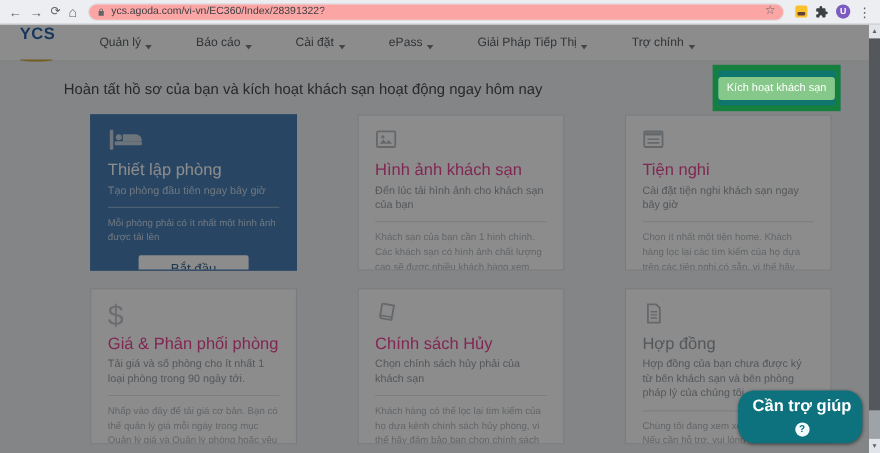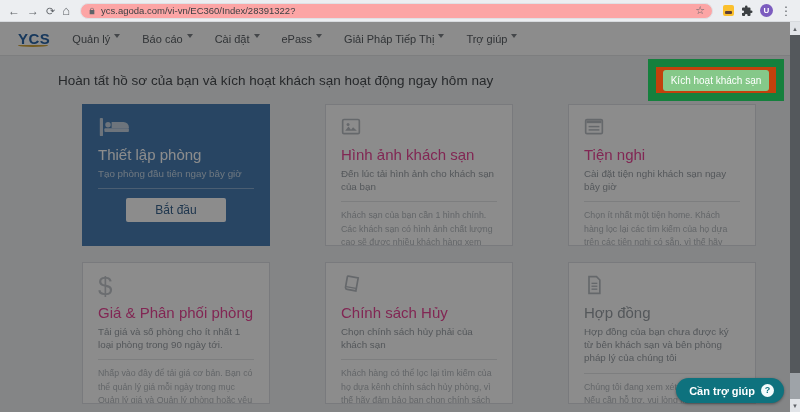--- a/index.html
+++ b/index.html
@@ -36,24 +36,24 @@
   .menu-dots { color:#5f6368; font-size:12px; line-height:1; cursor:pointer;}
   .menu-dots::before{content:"\22EE";}
 
   
   .site { position:absolute; top:22px; left:0; right:0; bottom:0; overflow:hidden; background:#f1f3f5; }
 
   .site-header {
     height:34px; background:#fff; display:flex; align-items:center;
     padding:0 26px 0 18px; border-bottom:1px solid #e3e5e8;
   }
-  .logo { position:relative; font-size:15px; font-weight:bold; color:#2b66a8; letter-spacing:.5px; cursor:pointer; padding-bottom:0;}
+  .logo { position:relative; font-size:15px; font-weight:bold; color:#2b66a8; letter-spacing:.5px; cursor:pointer; padding-bottom:17px;}
   .logo::after{content:""; position:absolute; left:0; right:2px; bottom:0; height:2px; background:#d4a73c; border-radius:0 0 60% 60%/0 0 100% 100%;}
   .main-nav { display:flex; align-items:center; gap:22px; margin-left:22px; }
-  .nav-item { display:flex; align-items:flex-start; gap:4px; font-size:11px; color:#5b6065; cursor:pointer; white-space:nowrap;}
+  .nav-item { display:flex; align-items:flex-end; gap:4px; font-size:11px; color:#5b6065; cursor:pointer; white-space:nowrap;margin-left:18px;}
   .caret { width:0; height:0; border-left:3.5px solid transparent; border-right:3.5px solid transparent; border-top:4px solid #7d8287; margin-top:1px;}
   .header-right { margin-left:auto; display:flex; align-items:center; }
   .account { display:flex; align-items:center; gap:5px; font-size:11px; color:#5b6065; cursor:pointer; white-space:nowrap;}
   .hdr-divider { width:1px; height:15px; background:#cfd2d6; margin:0 11px; }
   .flag { width:17px; height:11px; background:#da251d; display:flex; align-items:center; justify-content:center; cursor:pointer;}
   .flag::before{content:"\2605"; color:#ffde00; font-size:7px; line-height:1;}
   .person-icon { width:13px; height:13px; fill:#4a4f54; margin-left:13px; cursor:pointer;}
 
   
   .content { padding:17px 44px 0 44px; }
@@ -81,36 +81,37 @@
   .start-button {
     display:block; margin:9px auto 0; width:64%; padding:5px 0;
     background:#fff; color:#39648f; border:none; border-radius:2px;
     font-size:12px; font-family:inherit; cursor:pointer; text-align:center;
   }
   .card--muted .card-title { color:#9aa0a6; }
 
   
   .dim-overlay { position:absolute; inset:0; background:rgba(0,0,0,.45); z-index:10; }
   .spotlight {
-    position:absolute; left:648px; top:37px; width:136px; height:42px; z-index:20;
-    background:#c2410c; border:8px solid #15803d;
+    position:absolute; left:648px; top:37px; width:116px; height:42px; z-index:20;
+    background:#0f766e; border:5px solid #15803d;
     display:flex; align-items:center; justify-content:center;
   }
   .activate-button {
     background:#85c889; color:#fff; border:none; border-radius:3px;
     font-size:10px; font-family:inherit; padding:5px 8px; white-space:nowrap; cursor:pointer;
   }
 
   
   .help-pill {
     position:absolute; right:16px; bottom:9px; z-index:25;
     background:#0e727e; color:#fff; border:none; border-radius:15px;
-    font-size:11px; font-weight:bold; font-family:inherit;
+    font-size:15px; font-weight:bold; font-family:inherit;
     padding:6px 10px 6px 13px; display:flex; align-items:center; gap:6px; cursor:pointer;
     box-shadow:0 1px 3px rgba(0,0,0,.4);
+    flex-direction:column;
   }
   .help-q {
     width:13px; height:13px; border-radius:50%; background:#f3fbfc; color:#0e727e;
     font-size:9px; font-weight:bold; line-height:13px; text-align:center; display:block;
   }
   .help-q::before{content:"?";}
 
   
   .vscroll { position:absolute; top:0; right:0; bottom:0; width:10px; background:#9ea3a8; z-index:40; }
   .vs-btn { position:absolute; left:0; right:0; height:13px; background:#e1e4e8;
@@ -163,21 +164,21 @@
           </span>
         <span class="nav-item">
             <span>ePass</span>
             <span class="caret"></span>
           </span>
         <span class="nav-item">
             <span>Giải Pháp Tiếp Thị</span>
             <span class="caret"></span>
           </span>
         <span class="nav-item">
-            <span>Trợ giúp</span>
+            <span>Trợ chính</span>
             <span class="caret"></span>
           </span>
       </nav>
     </div>
 
     <div class="content">
       <h1 class="page-heading">Hoàn tất hồ sơ của bạn và kích hoạt khách sạn hoạt động ngay hôm nay</h1>
 
       <div class="cards">
 
@@ -186,20 +187,21 @@
             <svg viewBox="0 0 36 22" fill="currentColor">
                 <rect x="2" y="1" width="3.5" height="20" rx="1"></rect>
                 <circle cx="11" cy="8.5" r="3"></circle>
                 <path d="M15 5.5h13a6 6 0 0 1 6 6v1H15z"></path>
                 <rect x="7" y="12.5" width="27" height="4" rx="1"></rect>
               </svg>
           </div>
           <div class="card-title">Thiết lập phòng</div>
           <div class="card-sub">Tạo phòng đầu tiên ngay bây giờ</div>
           <hr class="card-divider">
+          <div class="card-note">Mỗi phòng phải có ít nhất một hình ảnh được tải lên</div>
           <button class="start-button">Bắt đầu</button>
         </div>
 
         <div class="card">
           <div class="card-icon">
             <svg viewBox="0 0 24 24">
                 <rect x="2" y="3" width="20" height="17" rx="1.5" fill="none" stroke="currentColor" stroke-width="2"></rect>
                 <circle cx="8.5" cy="9" r="1.8" fill="currentColor"></circle>
                 <path d="M5 16.5l4-5 3 3.8 2.5-3 4.5 4.2z" fill="currentColor"></path>
               </svg>

